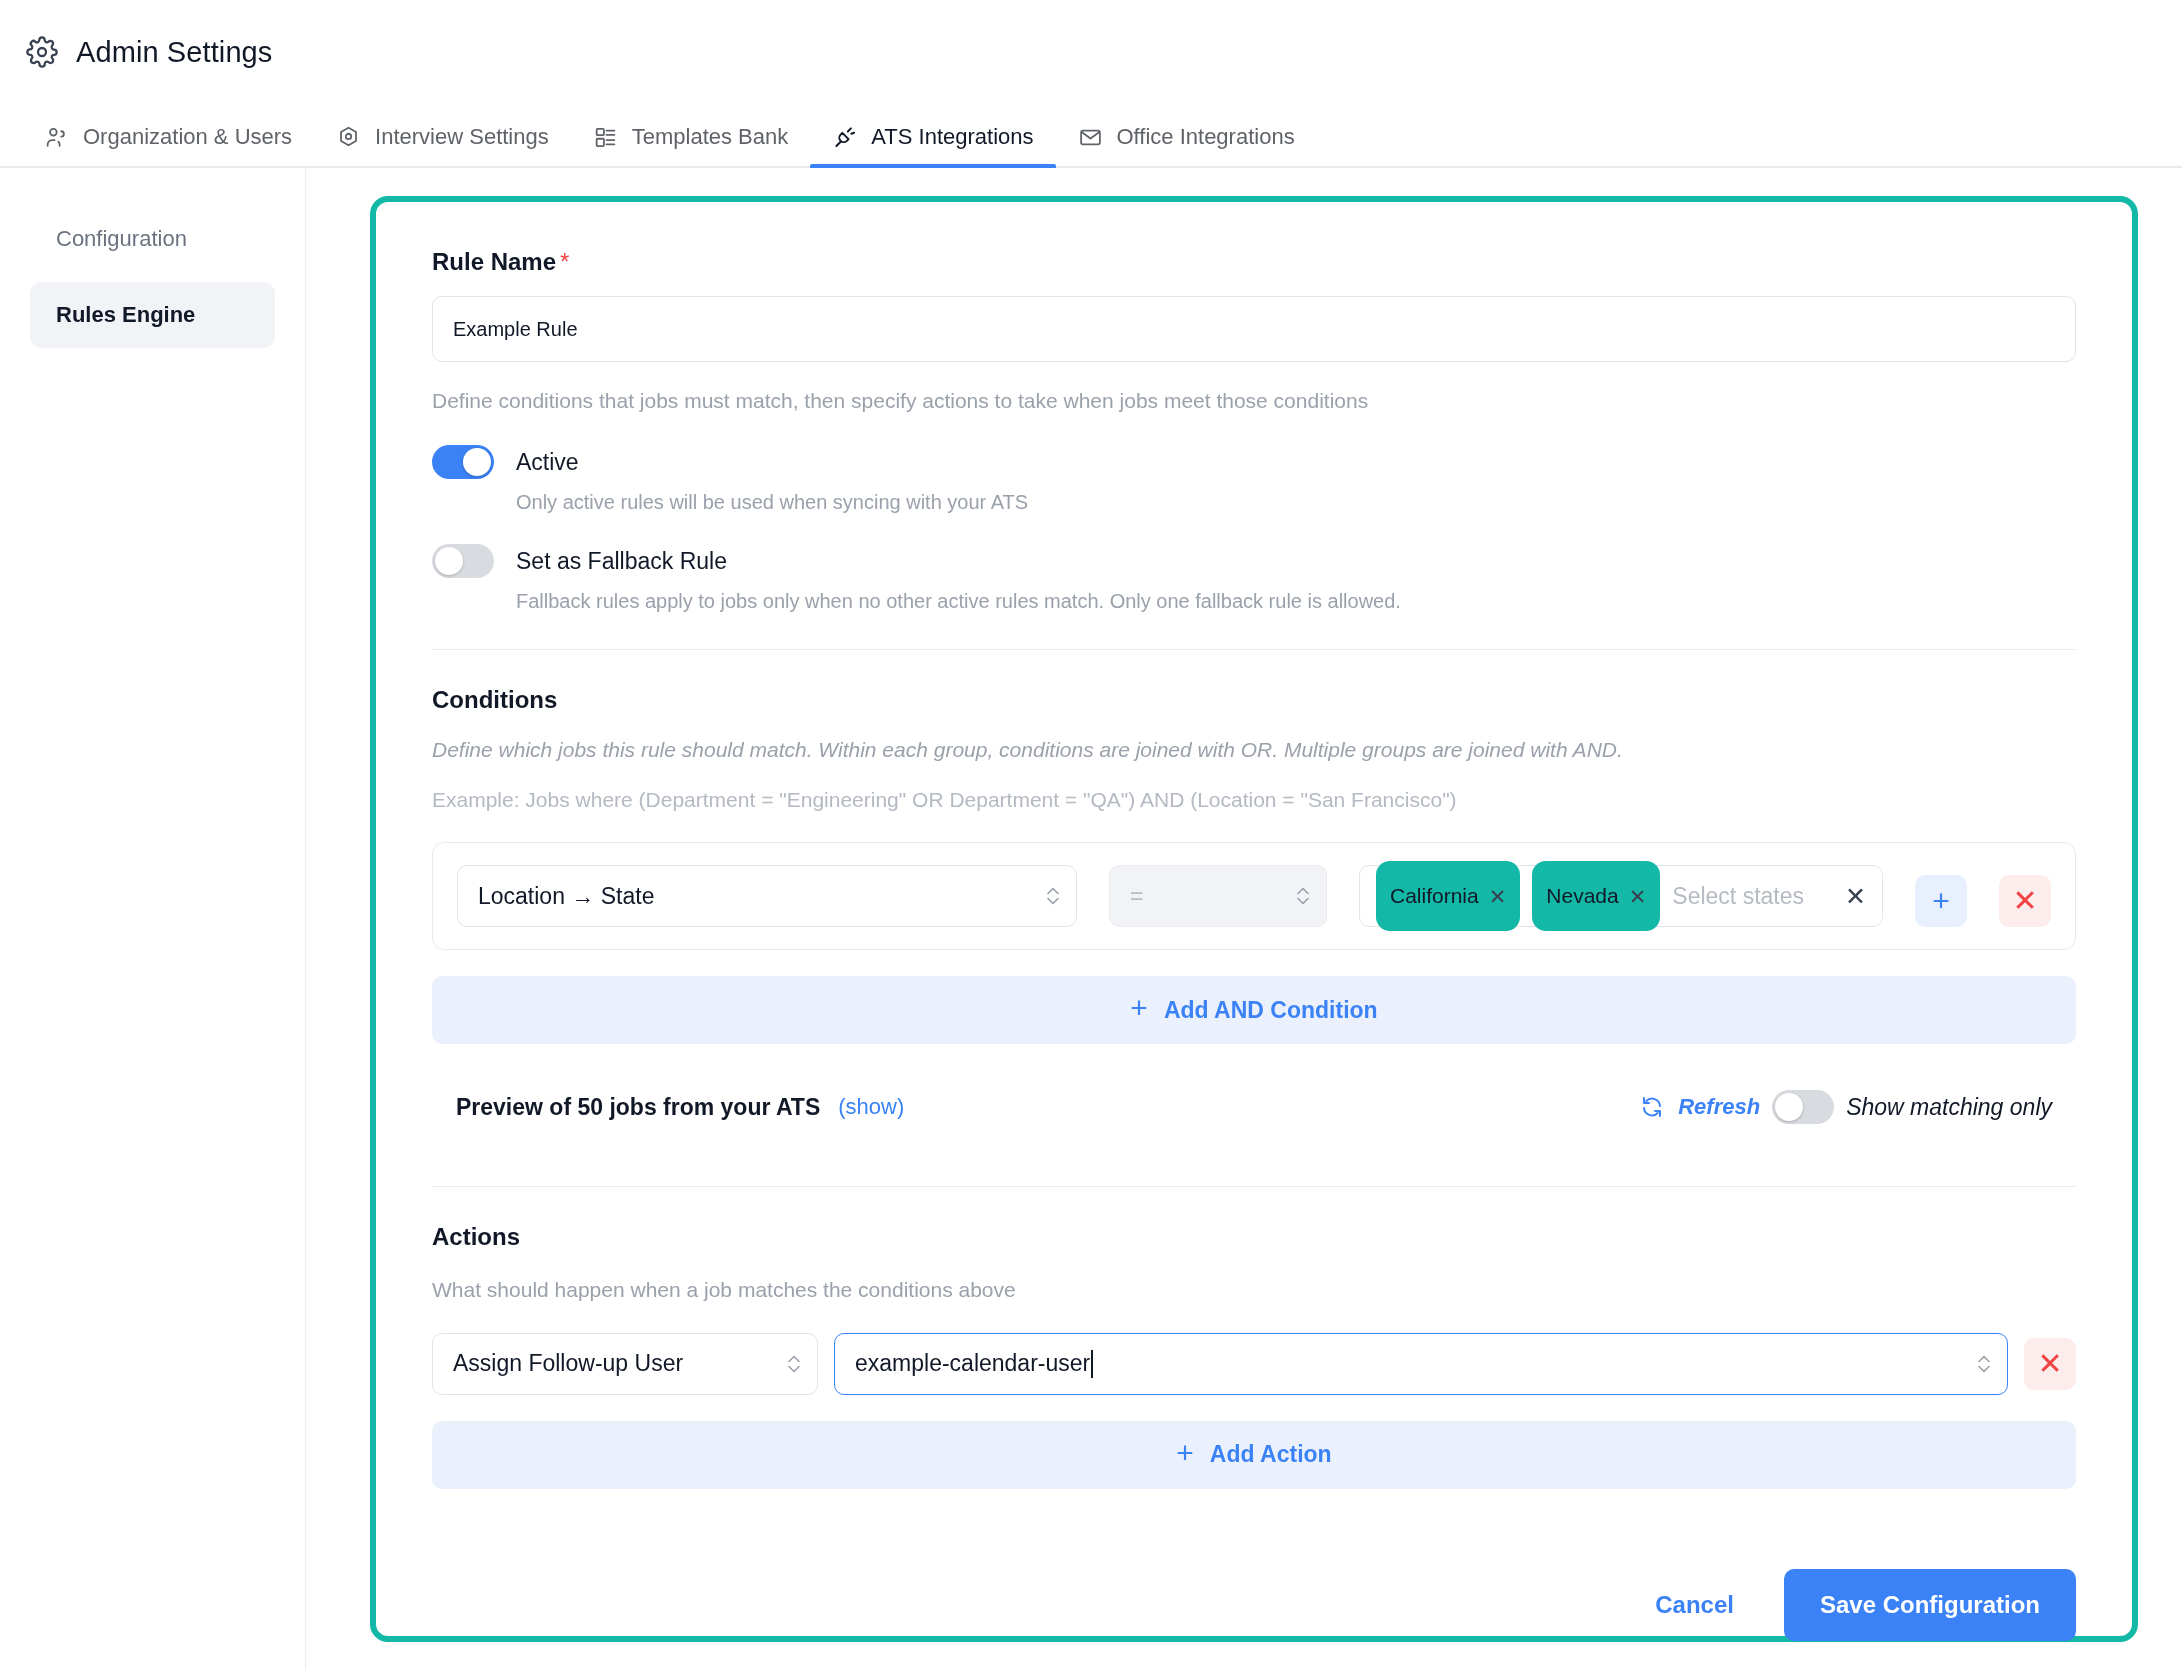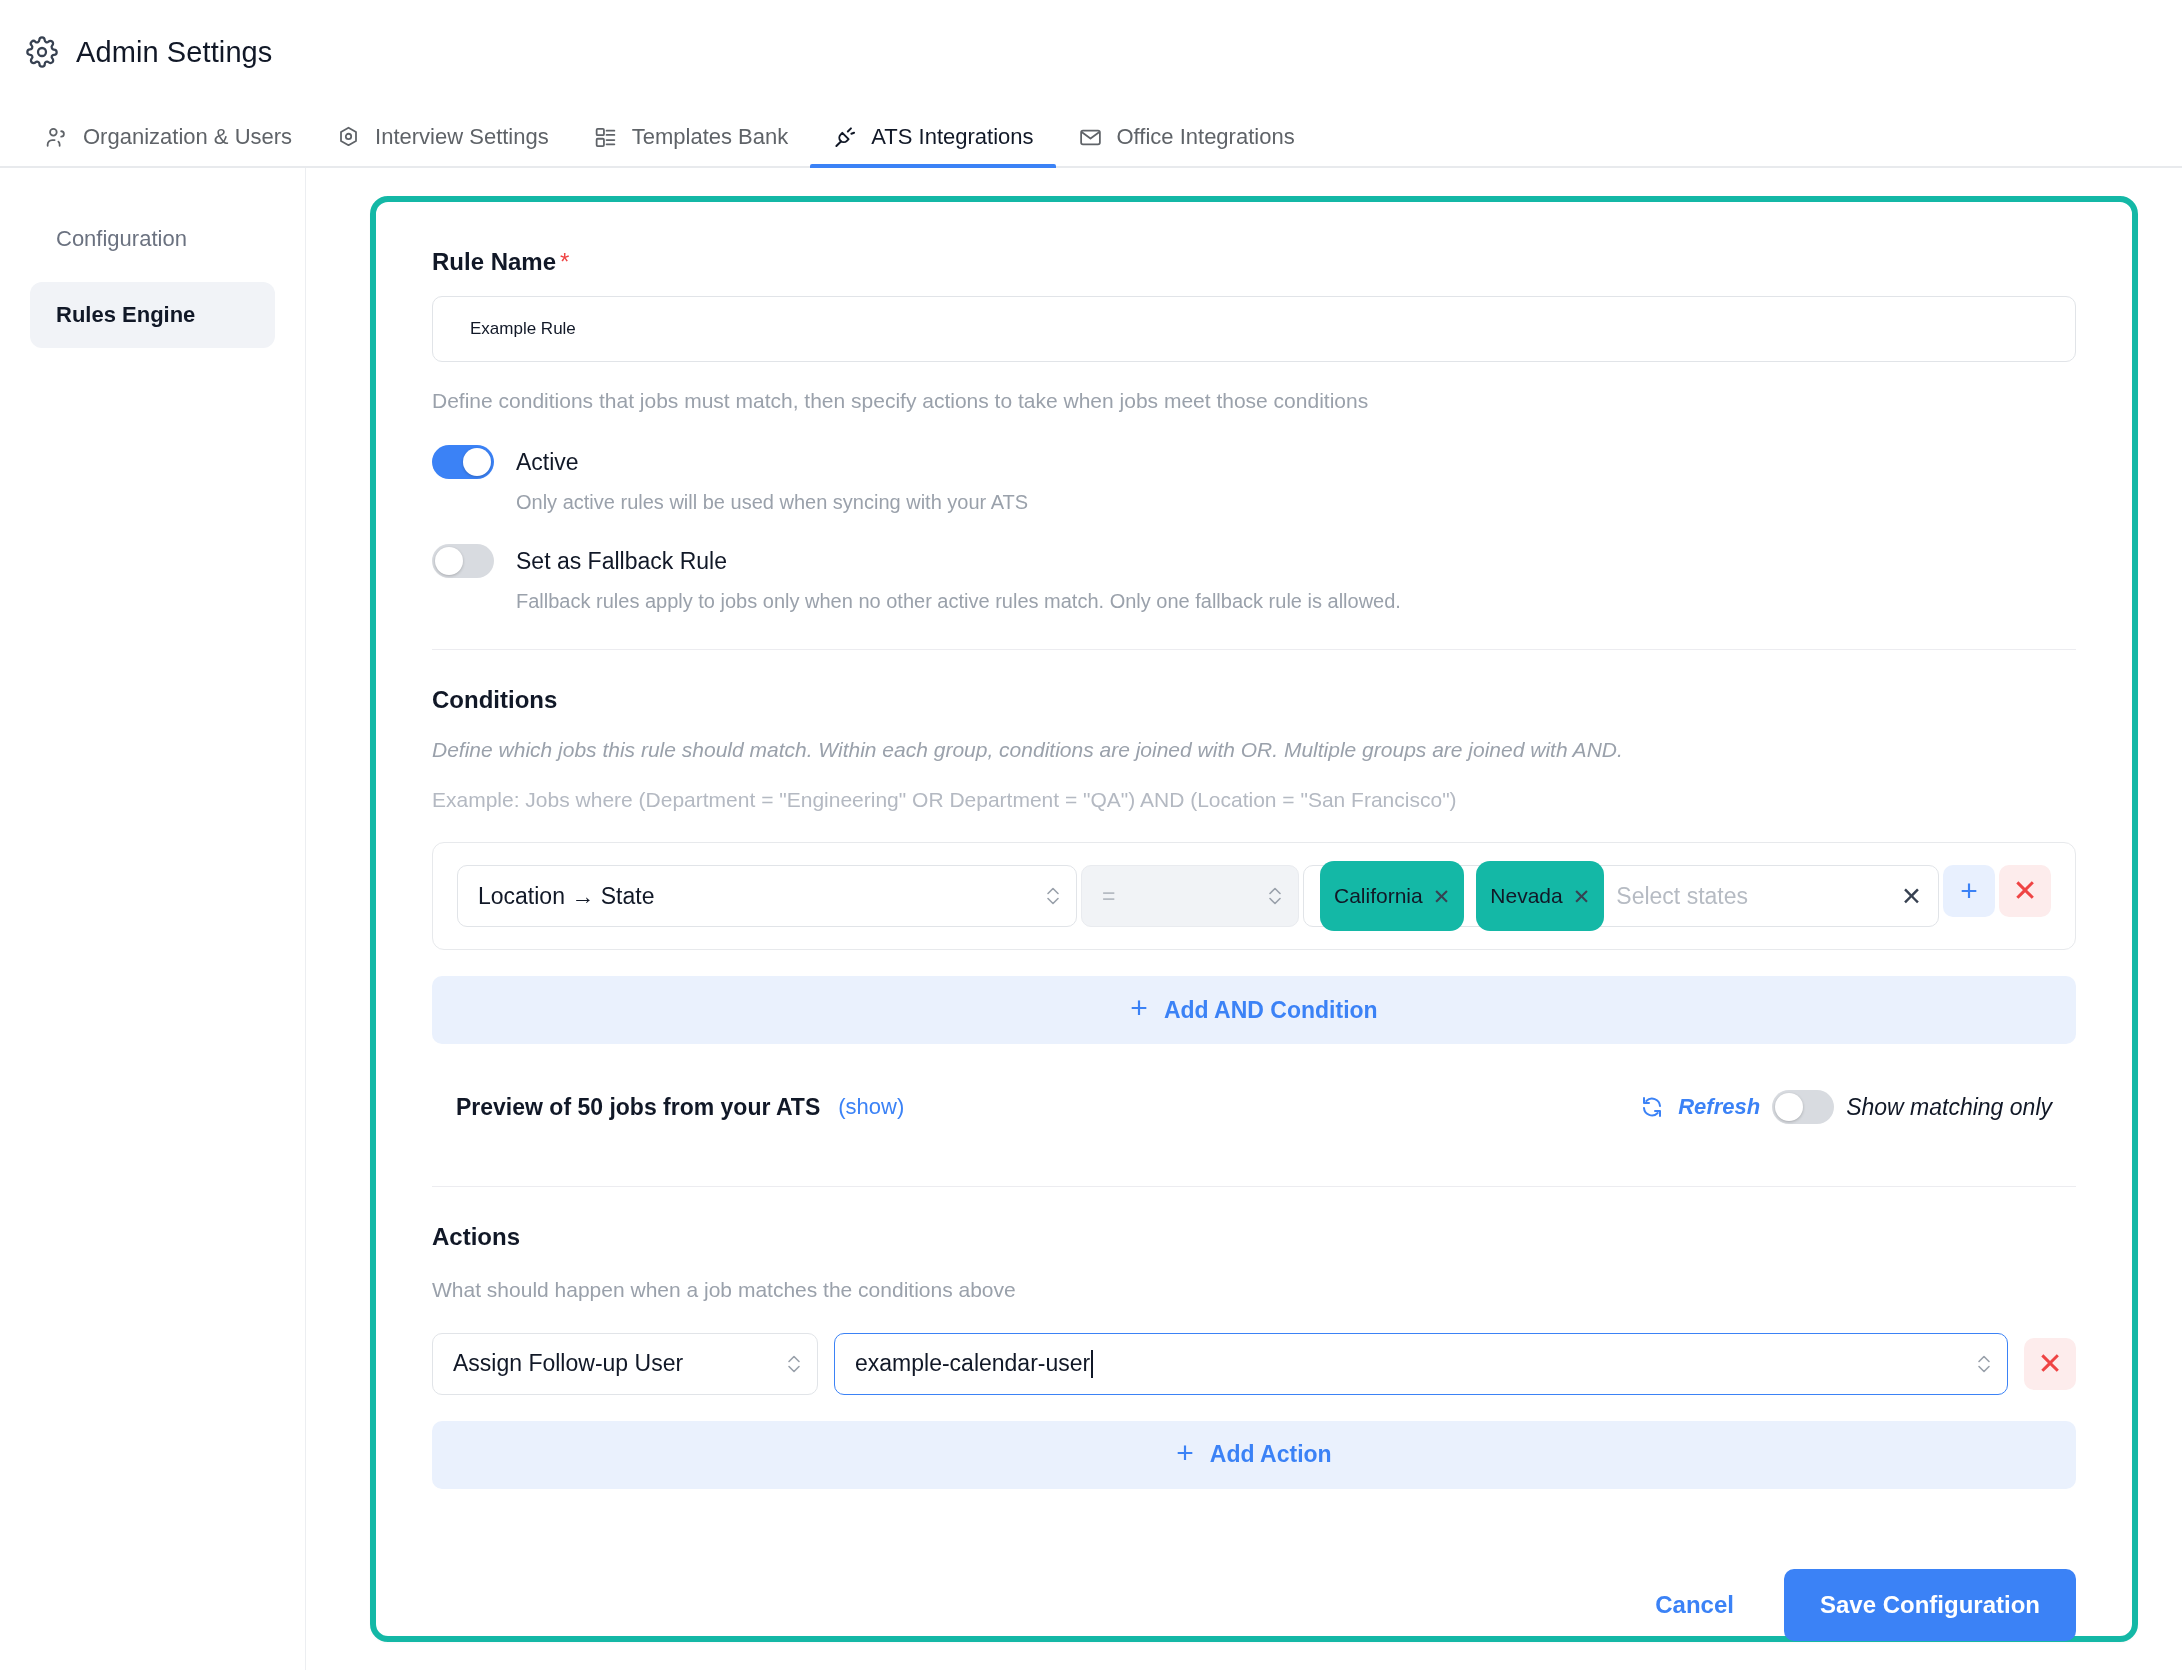--- a/index.html
+++ b/index.html
@@ -100,22 +100,22 @@
 
   
   .label-row { font-size: 24px; font-weight: 700; color: #111827; margin-bottom: 20px; }
   .req { color: #ef4444; font-weight: 400; margin-left: 4px; }
 
   .text-input {
     width: 100%;
     height: 66px;
     border: 1px solid #e1e4e8;
     border-radius: 10px;
-    padding: 0 37px;
-    font-size: 17px;
+    padding: 0 20px;
+    font-size: 20px;
     font-family: "Liberation Sans", sans-serif;
     color: #111827;
     outline: none;
     background: #fff;
   }
   .help-text {
     margin-top: 24px;
     font-size: 21px;
     color: #9aa1ab;
     line-height: 1.4;
@@ -172,22 +172,22 @@
     color: #b4b9c2;
   }
 
   
   .cond-group {
     margin-top: 30px;
     border: 1px solid #e7e9ec;
     border-radius: 12px;
     padding: 22px 24px;
     display: flex;
-    align-items: flex-start;
-    gap: 4px;
+    align-items: flex-end;
+    gap: 32px;
   }
   .select-wrap { position: relative; flex: 0 0 auto; }
   .select-box {
     height: 62px;
     border: 1px solid #e1e4e8;
     border-radius: 10px;
     background: #fff;
     display: flex;
     align-items: center;
     padding: 0 48px 0 20px;

